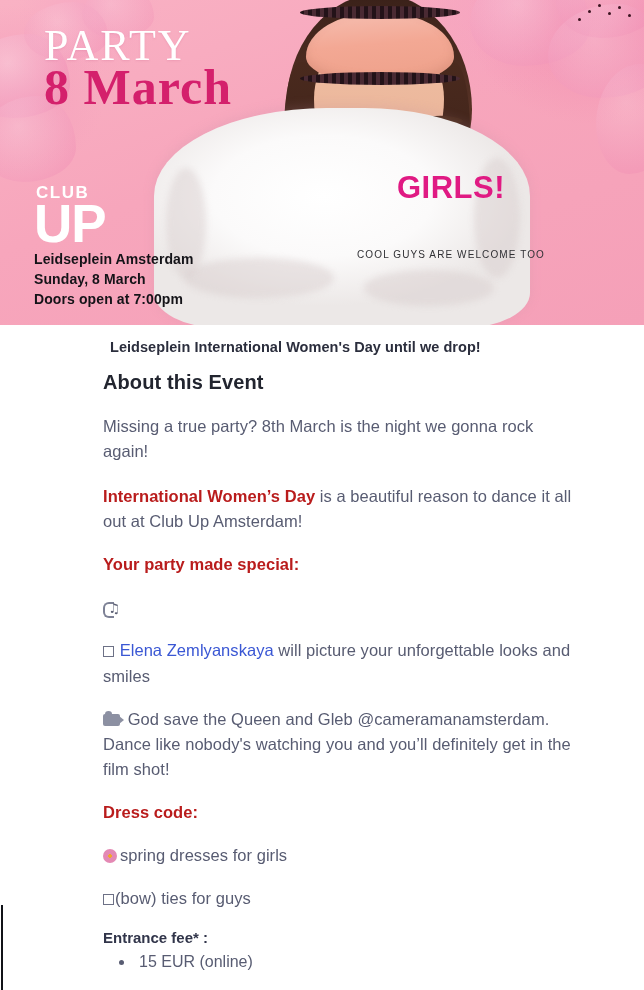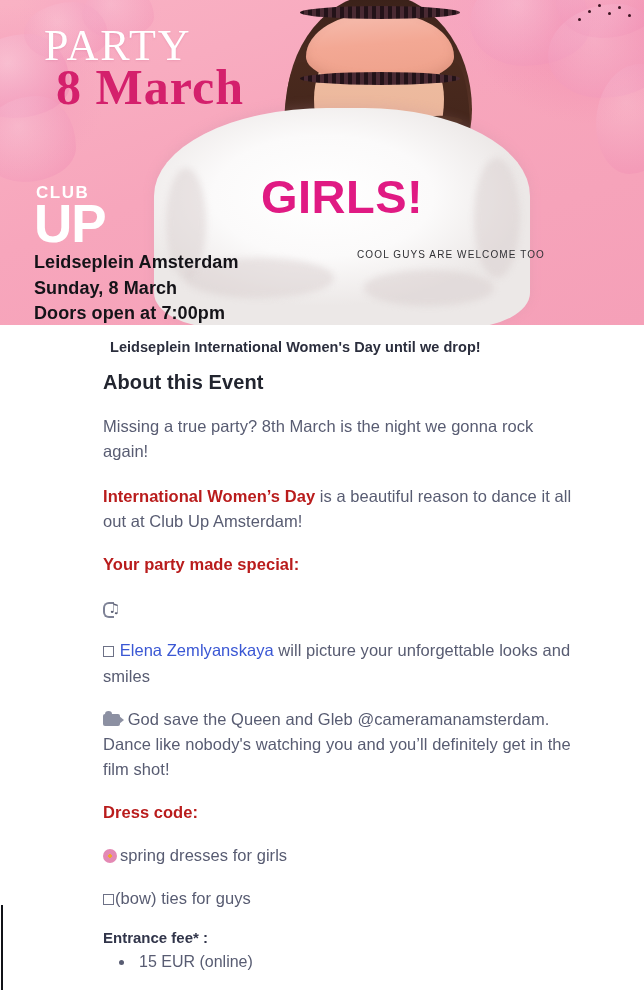--- a/index.html
+++ b/index.html
@@ -68,21 +68,21 @@
     font-family: "Liberation Serif", "DejaVu Serif", serif;
     font-weight: 400;
     font-size: 44px;
     letter-spacing: 2px;
     color: #ffffff;
     line-height: 1;
     text-shadow: 0 1px 2px rgba(200,90,130,.22);
   }
   .hdr-date {
     position: absolute;
-    left: 56px; top: 62px;
+    left: 44px; top: 62px;
     font-family: "Liberation Serif", "DejaVu Serif", serif;
     font-weight: 700;
     font-size: 50px;
     letter-spacing: 1px;
     color: #d4206c;
     line-height: 1;
   }
 
   
   .logo { position: absolute; left: 34px; top: 184px; }
@@ -101,21 +101,21 @@
     color: #ffffff;
     line-height: .82;
     margin-top: 1px;
   }
 
   
   .venue {
     position: absolute;
     left: 34px; top: 250px;
     color: #141318;
-    font-size: 18px;
+    font-size: 14px;
     font-weight: 700;
     line-height: 1.42;
     letter-spacing: .1px;
   }
 
   
   .photo {
     position: absolute;
     left: 270px; top: 0;
     width: 300px; height: 325px;
@@ -237,21 +237,22 @@
     text-align: center;
     font-size: 15.5px;
     font-weight: 700;
     letter-spacing: 2.4px;
     color: #171717;
   }
   .girls {
     position: absolute;
     left: 261px; top: 172px;
     width: 380px;
-    font-size: 47px;
+    text-align: center;
+    font-size: 31px;
     font-weight: 700;
     letter-spacing: .5px;
     color: #e01a83;
     line-height: 1.05;
   }
   .cool {
     position: absolute;
     left: 261px; top: 249px;
     width: 380px;
     text-align: center;

